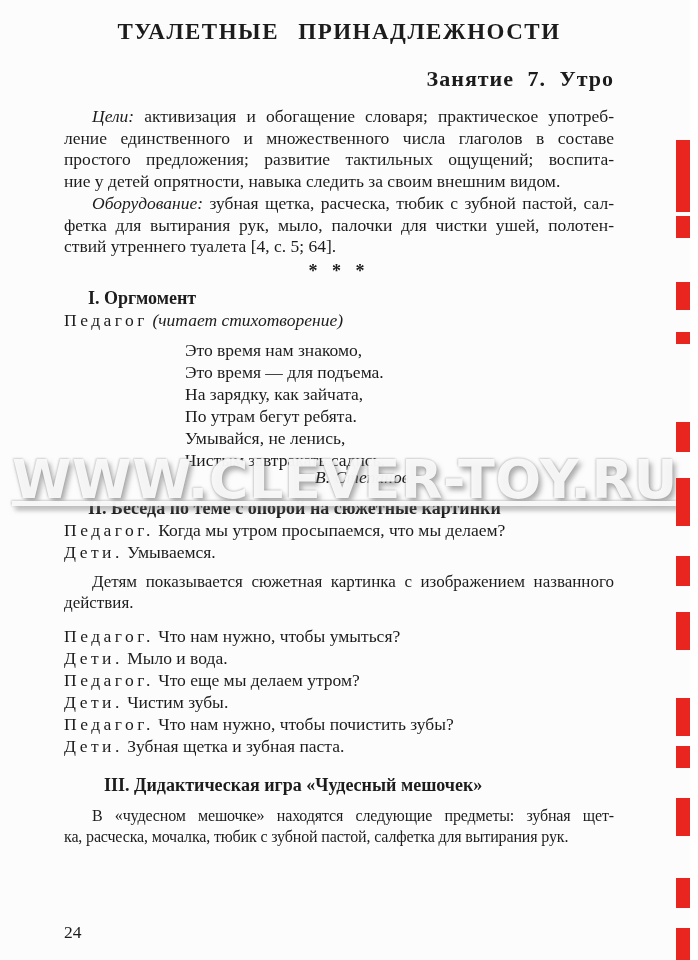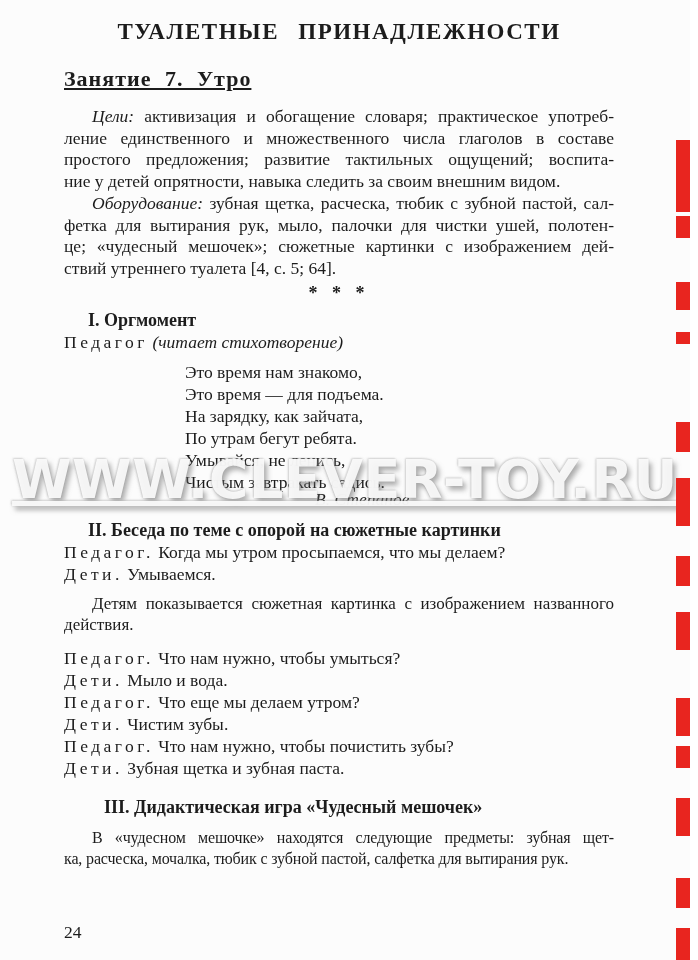--- a/index.html
+++ b/index.html
@@ -14,22 +14,22 @@
     background:var(--paper);color:var(--ink);
     font-family:"Liberation Serif","DejaVu Serif",serif;
   }
   .content{margin-left:64px;width:550px;}
 
   .title{
     margin:18px 0 0;text-align:center;font-size:23px;line-height:28px;
     font-weight:bold;letter-spacing:1.5px;word-spacing:12px;
   }
   .subtitle{
-    margin-top:20px;text-align:left;font-size:22px;line-height:26px;
-    font-weight:bold;letter-spacing:1px;word-spacing:7px;text-decoration:underline;
+    margin-top:20px;text-align:right;font-size:22px;line-height:26px;
+    font-weight:bold;letter-spacing:1px;word-spacing:7px;
   }
 
   .para{font-size:17.5px;}
   .para .ln{line-height:21.7px;}
   .jl{text-align:justify;text-align-last:justify;}
   .indent{text-indent:28px;}
   .ital{font-style:italic;}
 
   .goals{margin-top:14px;}
   .equipment{margin-top:0;}
@@ -85,21 +85,20 @@
     <div class="para goals">
       <div class="ln jl indent"><span class="ital">Цели:</span> <span>активизация и обогащение словаря; практическое употреб-</span></div>
       <div class="ln jl">ление единственного и множественного числа глаголов в составе</div>
       <div class="ln jl">простого предложения; развитие тактильных ощущений; воспита-</div>
       <div class="ln">ние у детей опрятности, навыка следить за своим внешним видом.</div>
     </div>
 
     <div class="para equipment">
       <div class="ln jl indent"><span class="ital">Оборудование:</span> <span>зубная щетка, расческа, тюбик с зубной пастой, сал-</span></div>
       <div class="ln jl">фетка для вытирания рук, мыло, палочки для чистки ушей, полотен-</div>
-      <div class="ln jl">це; «чудесный мешочек»; сюжетные картинки с изображением дей-</div>
       <div class="ln">ствий утреннего туалета [4, с. 5; 64].</div>
     </div>
 
     <div class="stars">* * *</div>
 
     <div class="h-org">I. Оргмомент</div>
     <div class="dia"><span class="speaker">Педагог</span> <span class="ital">(читает стихотворение)</span></div>
 
     <div class="poem">
       <div>Это время нам знакомо,</div>

